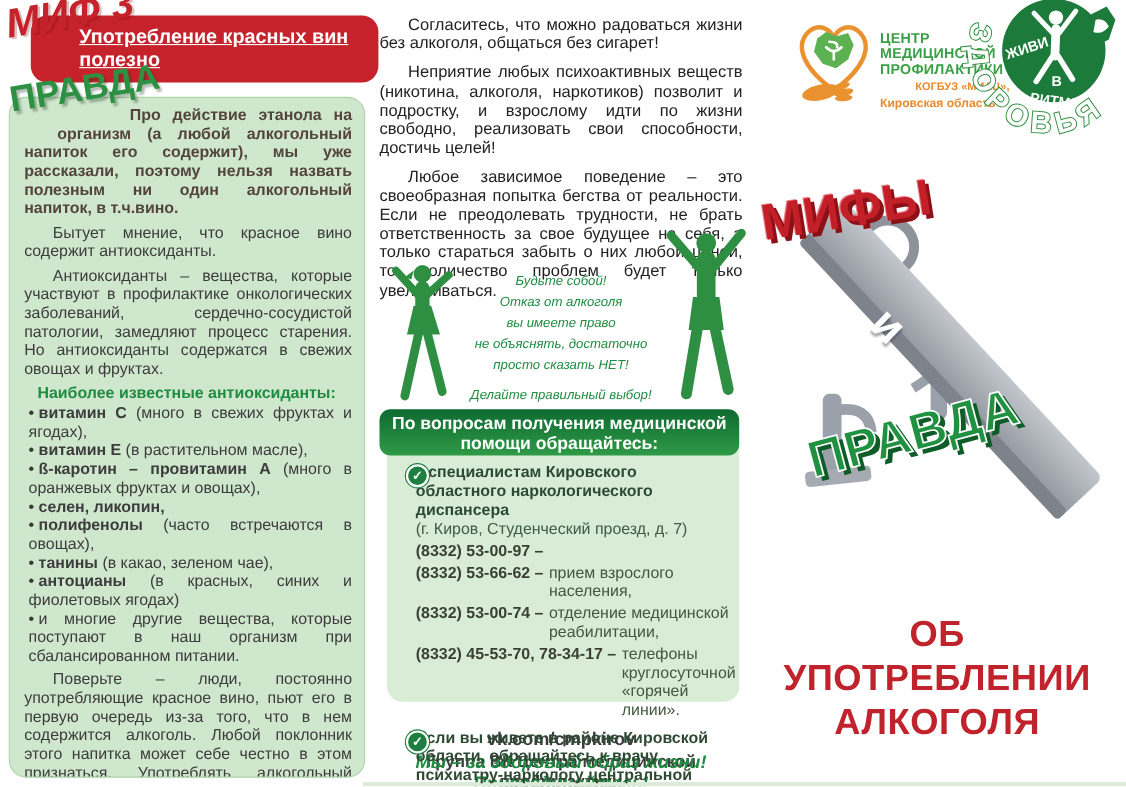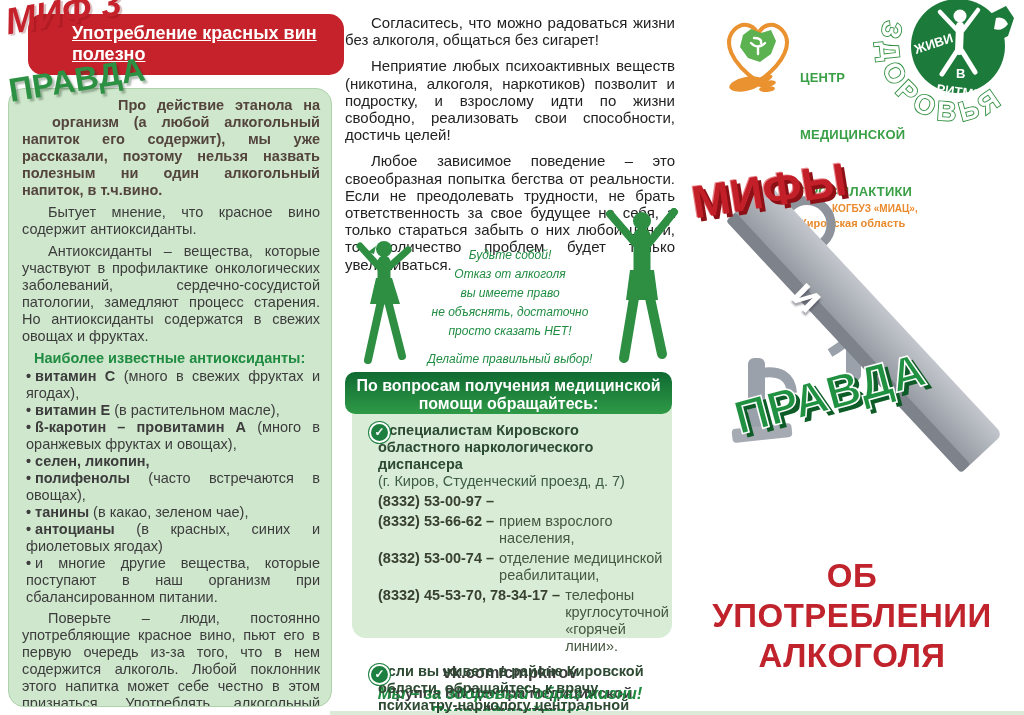--- a/index.html
+++ b/index.html
@@ -58,21 +58,21 @@
   .vk1{position:absolute;left:340px;top:644px;width:340px;text-align:center;font-weight:700;
        color:#3c3c3c;font-size:15.5px;margin-top:40px;}
   .vk2{position:absolute;left:340px;top:663px;width:340px;text-align:center;font-weight:700;
        color:#3c3c3c;font-size:16.5px;}
   .vk-slog{position:absolute;left:340px;top:684px;width:340px;text-align:center;color:#1f8c41;
        font-weight:700;font-style:italic;font-size:16.5px;line-height:19px;}
 
   
   .org-logo{position:absolute;left:718px;top:16px;}
   .org-text{position:absolute;left:800px;top:28px;line-height:14px;}
-  .org-text .g{color:#3aa047;font-weight:700;font-size:13px;letter-spacing:.2px;margin-top:43px;}
+  .org-text .g{color:#3aa047;font-weight:700;font-size:13px;letter-spacing:.2px;}
   .org-text .o1{color:#e98a2c;font-weight:700;font-size:10px;margin-top:3px;padding-left:32px;}
   .org-text .o2{color:#e98a2c;font-weight:700;font-size:11px;}
   .badge{position:absolute;left:872px;top:-4px;}
   .seesaw{position:absolute;left:680px;top:168px;z-index:0;}
   .myths3d{position:absolute;left:688px;top:176px;z-index:2;font-size:46px;font-weight:800;
        color:#c21f28;transform:rotate(-9deg);transform-origin:left top;white-space:nowrap;
        text-shadow:3px 4px 0 #8c1016,-1px -1px 0 #e8868c;}
   .conj{position:absolute;left:795px;top:272px;z-index:2;font-size:42px;font-weight:800;color:#fff;
        transform:rotate(44deg);text-shadow:2px 2px 2px rgba(60,60,70,.45);}
   .truth3d{position:absolute;left:728px;top:392px;z-index:2;font-size:47px;font-weight:800;

